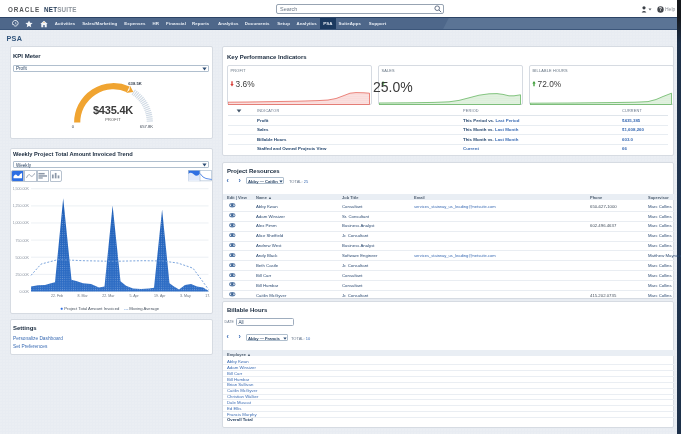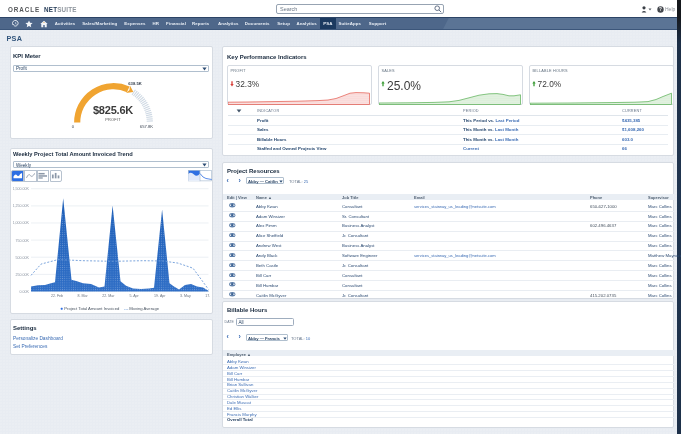--- a/index.html
+++ b/index.html
@@ -73,21 +73,21 @@
 <svg class="abs" style="left:10.5px;top:50.5px;" width="201" height="87" viewBox="0 0 201 87">
     <path d="M 66.20 71.50 A 36.3 36.3 0 0 1 117.26 38.34" stroke="#f0a431" stroke-width="6.2" fill="none"></path>
     <path d="M 122.27 41.06 A 36.3 36.3 0 0 1 138.80 71.50" stroke="#cfd9e4" stroke-width="6.2" stroke-dasharray="1.1 0.9" fill="none"></path>
     <g transform="translate(118.98,39.16) rotate(27)">
       <path d="M-2.2 -4.2 L3.8 0 L-2.2 4.2 L-0.6 0 Z" fill="#f0a431"></path>
     </g>
   </svg>
 <div class="abs" style="left:135px;top:80.5px;transform:translateX(-50%);font-size:4.2px;color:#3c4654;font-weight:bold;">638.5K</div>
 <div class="abs" style="left:73px;top:124px;transform:translateX(-50%);font-size:4.2px;color:#3c4654;">0</div>
 <div class="abs" style="left:146.5px;top:124px;transform:translateX(-50%);font-size:4.2px;color:#3c4654;">657.8K</div>
-<div class="abs" style="left:113px;top:104px;transform:translateX(-50%);font-size:11px;font-weight:bold;color:#3b3b3b;letter-spacing:-0.2px;">$825.6K</div>
+<div class="abs" style="left:113px;top:104px;transform:translateX(-50%);font-size:11px;font-weight:bold;color:#3b3b3b;letter-spacing:-0.2px;">$435.4K</div>
 <div class="abs" style="left:113px;top:117px;transform:translateX(-50%);font-size:3.9px;color:#555;letter-spacing:.2px;">PROFIT</div>
 <div class="card" style="left:9.5px;top:147.5px;width:203px;height:166px;"></div>
 <div class="ttl" style="left:13px;top:151px;width:190px;font-size:5.7px;">Weekly Project Total Amount Invoiced Trend</div>
 <div class="sel" style="left:13px;top:161.3px;width:196px;height:7px;"></div>
 <div class="abs" style="left:16px;top:162.7px;font-size:4.6px;color:#1e3a5c;">Weekly</div>
 <svg class="abs" style="left:202px;top:163.3px;" width="5" height="4" viewBox="0 0 5 4">
     <path d="M0.4 0.5 L4.6 0.5 L2.5 3.4 Z" fill="#2d4d74"></path>
   </svg>
 <div class="abs" style="left:11.4px;top:170.4px;width:12.7px;height:11.2px;background:#2e6fe3;border:1px solid #b7c2cf;border-radius:2px 0 0 2px;"></div>
 <div class="abs" style="left:24.1px;top:170.4px;width:12.7px;height:11.2px;background:#fff;border:1px solid #b7c2cf;border-radius:0;"></div>
@@ -160,27 +160,27 @@
 <div class="abs lnk" style="left:13px;top:336.2px;font-size:4.8px;">Personalize Dashboard</div>
 <div class="abs lnk" style="left:13px;top:344.2px;font-size:4.8px;">Set Preferences</div>
 <div class="card" style="left:222px;top:45.5px;width:452px;height:110px;"></div>
 <div class="ttl" style="left:227px;top:53.5px;">Key Performance Indicators</div>
 <div class="abs" style="left:441px;top:47px;width:12px;height:2px;background:radial-gradient(circle 0.7px, #c9cfd8 50%, transparent 55%) 0 0/2px 2px repeat-x;"></div>
 <div class="abs" style="left:227.1px;top:65px;width:144.6px;height:40px;background:#fff;border:1px solid #d6dbe2;border-radius:2px;"></div>
 <div class="abs" style="left:230.6px;top:68.5px;font-size:3.8px;color:#5f6e7e;letter-spacing:.2px;">PROFIT</div>
 <svg class="abs" style="left:230.29999999999998px;top:81px;" width="4" height="5.5" viewBox="0 0 4.5 6">
     <path d="M2.25 6 L0.35 3.4 L1.5 3.4 L1.5 0.2 L3 0.2 L3 3.4 L4.15 3.4 Z" fill="#d9403a"></path>
   </svg>
-<div class="abs" style="left:235.6px;top:78.8px;font-size:8.3px;color:#3a3a3a;">32.3%</div>
+<div class="abs" style="left:235.6px;top:78.8px;font-size:8.3px;color:#3a3a3a;">3.6%</div>
 <div class="abs" style="left:378.1px;top:65px;width:144.6px;height:40px;background:#fff;border:1px solid #d6dbe2;border-radius:2px;"></div>
 <div class="abs" style="left:381.6px;top:68.5px;font-size:3.8px;color:#5f6e7e;letter-spacing:.2px;">SALES</div>
 <svg class="abs" style="left:381.3px;top:81px;" width="4" height="5.5" viewBox="0 0 4.5 6">
     <path d="M2.25 0 L4.15 2.6 L3 2.6 L3 5.8 L1.5 5.8 L1.5 2.6 L0.35 2.6 Z" fill="#3f9e3a"></path>
   </svg>
-<div class="abs" style="left:387px;top:78.8px;font-size:12px;color:#3a3a3a;">25.0%</div>
+<div class="abs" style="left:373px;top:78.8px;font-size:14px;color:#3a3a3a;">25.0%</div>
 <div class="abs" style="left:529.1px;top:65px;width:144.6px;height:40px;background:#fff;border:1px solid #d6dbe2;border-radius:2px;"></div>
 <div class="abs" style="left:532.6px;top:68.5px;font-size:3.8px;color:#5f6e7e;letter-spacing:.2px;">BILLABLE HOURS</div>
 <svg class="abs" style="left:532.3000000000001px;top:81px;" width="4" height="5.5" viewBox="0 0 4.5 6">
     <path d="M2.25 0 L4.15 2.6 L3 2.6 L3 5.8 L1.5 5.8 L1.5 2.6 L0.35 2.6 Z" fill="#3f9e3a"></path>
   </svg>
 <div class="abs" style="left:537.6px;top:78.8px;font-size:8.3px;color:#3a3a3a;">72.0%</div>
 <svg class="abs" style="left:228.2px;top:88.5px;" width="142" height="16" viewBox="0 0 142 16">
 <defs>
       <pattern id="rh" width="2" height="2" patternUnits="userSpaceOnUse">
         <rect width="2" height="2" fill="#fdf2f3"></rect>

